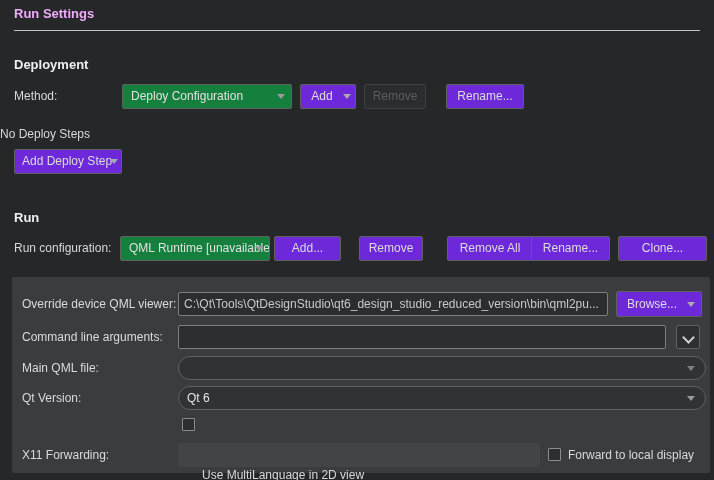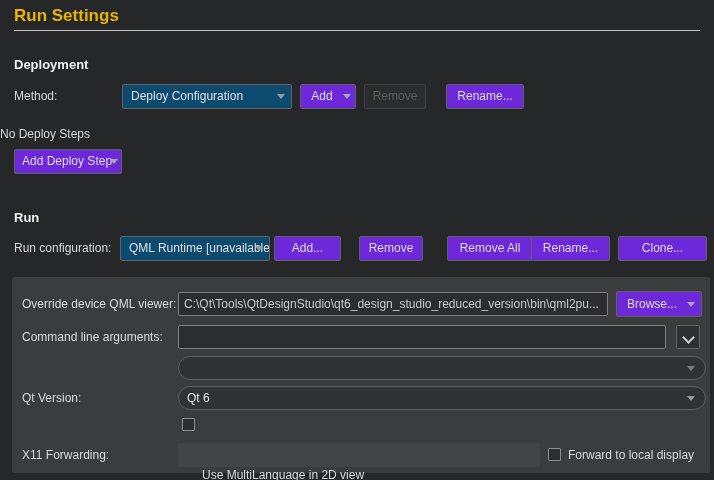--- a/index.html
+++ b/index.html
@@ -3,33 +3,33 @@
 <meta charset="utf-8">
 <style>
   html,body { margin:0; padding:0; background:#1c1e1f; }
   .screen {
     position:relative; width:714px; height:480px;
     background:#252728; overflow:hidden;
     font-family:"Liberation Sans", sans-serif;
     font-size:12px; color:#d8d8d8;
   }
   .abs { position:absolute; box-sizing:border-box; }
-  .page-title { left:14px; top:6px; font-size:17px; font-weight:bold; color:#eab308; }
+  .page-title { left:14px; top:6px; font-size:13px; font-weight:bold; color:#f0abfc; }
   .title-rule { left:14px; top:30px; width:686px; height:1px; background:#c2c2c2; }
   .section-header { font-size:13px; font-weight:bold; color:#efefef; }
   .row-label { line-height:25px; white-space:nowrap; }
 
   .btn {
     height:25px; background:#6d28d9; border:1px solid #5f6162; border-radius:2px;
     color:#dcdcdc; text-align:center; line-height:23px; white-space:nowrap; cursor:default;
   }
   .btn.disabled { color:#5c5f60; border-color:#3e4041; background:#2a2c2d; }
 
   .combo {
-    height:25px; background:#0c4a6e; border:1px solid #606263; border-radius:2px;
+    height:25px; background:#15803d; border:1px solid #606263; border-radius:2px;
     line-height:23px; padding:0 20px 0 8px; white-space:nowrap; overflow:hidden; color:#e0e0e0;
   }
   .caret {
     position:absolute; width:0; height:0;
     border-left:4px solid transparent; border-right:4px solid transparent;
     border-top:5px solid #9a9c9d;
   }
   .caret.inbtn { border-top-color:#a8aaab; }
   .caret.dim { border-top-color:#7c7e7f; }
 
@@ -133,20 +133,21 @@
       <span>Browse...</span>
     </div>
     <span class="caret inbtn" style="left:675px; top:25px;"></span>
 
     <div class="abs row-label" style="left:10px; top:48px; line-height:24px;">Command line arguments:</div>
     <input class="abs field" style="left: 166px; top: 48px; width: 488px;" value="">
     <div class="abs icon-btn" style="left:664px; top:48px;">
       <span class="chevron"></span>
     </div>
 
+    <div class="abs row-label" style="left:10px; top:79px; line-height:24px;">Main QML file:</div>
     <div class="abs panel-combo" style="left:166px; top:79px; width:528px;">
       <span></span>
     </div>
     <span class="caret dim" style="left:675px; top:89px;"></span>
 
     <div class="abs row-label" style="left:10px; top:109px; line-height:24px;">Qt Version:</div>
     <div class="abs panel-combo" style="left:166px; top:109px; width:528px;">
       <span>Qt 6</span>
     </div>
     <span class="caret" style="left:675px; top:119px;"></span>

